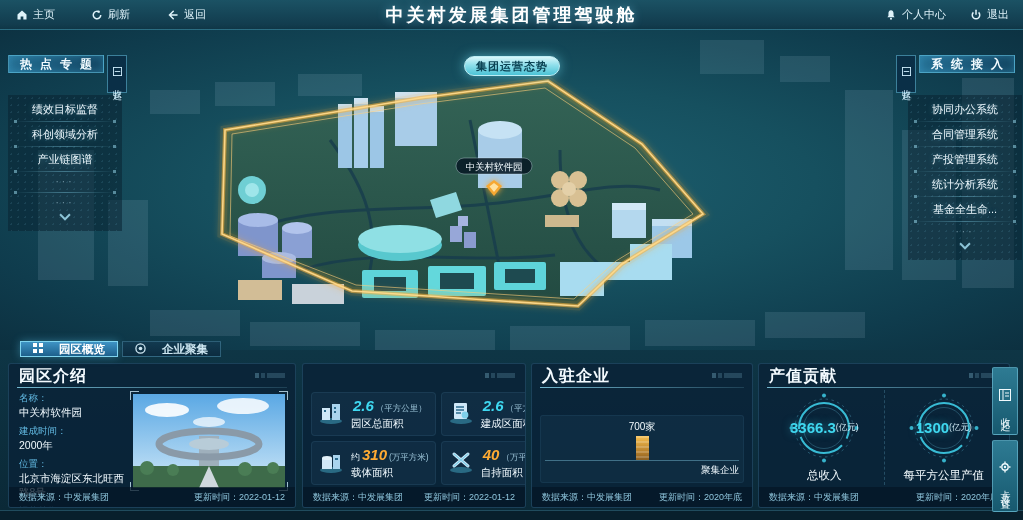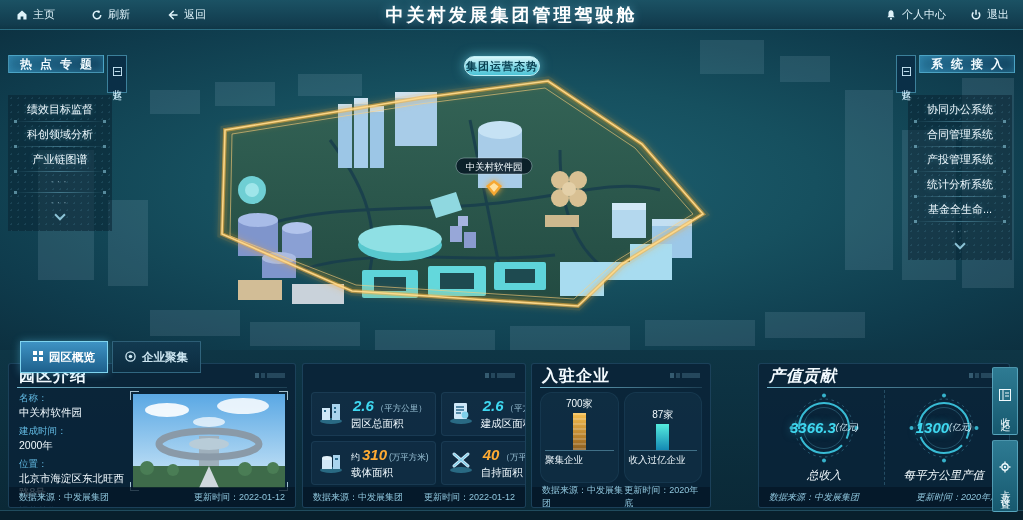--- a/index.html
+++ b/index.html
@@ -16,54 +16,54 @@
   .nav-item { display:flex; align-items:center; gap:5px; font-size:11px; color:#dff3fa; cursor:pointer; }
   .nav-item svg { display:block; }
   .app-title { position:absolute; left:0; right:0; text-align:center; font-size:18px; font-weight:bold;
     letter-spacing:3px; color:#ffffff; text-shadow:0 0 10px rgba(130,225,255,.45); pointer-events:none; }
   .topbar-right { margin-left:auto; display:flex; gap:24px; padding-right:14px; z-index:2; }
 
   
   .map-wrap { position:absolute; top:30px; left:0; width:1023px; height:320px;
     background:radial-gradient(ellipse at 50% 48%, #1d6070 0%, #16505f 42%, #0f3c4d 78%, #0c3040 100%); }
   .map-wrap svg { position:absolute; inset:0; }
-  .situation-btn { position:absolute; left:464px; top:26px; width:76px; height:20px; border-radius:10px;
+  .situation-btn { position:absolute; left:464px; top:26px; width:96px; height:20px; border-radius:10px;
     background:linear-gradient(180deg,#d8f6fa 0%,#8fdfeb 45%,#4cc3d6 100%);
     border:1px solid #bdeef5; box-shadow:0 0 12px rgba(120,230,250,.55);
     display:flex; align-items:center; justify-content:center;
     font-size:11px; font-weight:bold; color:#0b4354; letter-spacing:1px; cursor:pointer; z-index:5; }
 
   
   .fpanel { position:absolute; z-index:20; width:122px; }
   .fpanel.left { left:8px; top:55px; }
   .fpanel.right { right:5px; top:55px; }
   .fp-top { display:flex; align-items:flex-start; gap:3px; }
   .fp-head { width:96px; height:18px; display:flex; align-items:center; justify-content:center;
     background:linear-gradient(90deg,rgba(40,120,160,.85),rgba(18,70,100,.9));
     border:1px solid rgba(110,210,240,.55); box-shadow:0 0 8px rgba(80,190,230,.35) inset;
     font-size:12px; font-weight:bold; color:#f2fbff; letter-spacing:8px; padding-left:8px; }
   .fp-chip { width:20px; height:38px; background:rgba(10,45,70,.9); border:1px solid rgba(110,210,240,.5);
     display:flex; flex-direction:column; align-items:center; justify-content:center; gap:2px; cursor:pointer; }
   .chip-tx { writing-mode:vertical-rl; font-size:9px; color:#cfeefc; letter-spacing:2px; }
-  .fp-body { width:104px; margin-top:2px; padding:2px 0 4px; background:rgba(9,34,50,.55);
+  .fp-body { width:114px; margin-top:2px; padding:2px 0 4px; background:rgba(9,34,50,.55);
     background-image:radial-gradient(rgba(120,200,230,.12) 1px, transparent 1px); background-size:7px 7px; }
   .fpanel.right .fp-top { flex-direction:row-reverse; justify-content:flex-end; }
   .fpanel.right .fp-body { margin-left:12px; }
   .fp-item { height:24px; line-height:24px; text-align:center; font-size:11px; color:#eef8fd;
     text-shadow:0 0 6px rgba(120,220,255,.35); cursor:pointer; white-space:nowrap; }
   .fp-sep { height:1px; margin:0 6px; background:linear-gradient(90deg,transparent,rgba(130,210,235,.4),transparent); position:relative; }
   .fp-sep::before,.fp-sep::after { content:""; position:absolute; top:-1px; width:3px; height:3px; background:rgba(160,225,245,.5); }
   .fp-sep::before { left:0; } .fp-sep::after { right:0; }
   .fp-more { height:20px; line-height:20px; text-align:center; font-size:10px; letter-spacing:3px; color:rgba(200,235,250,.5); }
   .fp-chevron { height:14px; display:flex; justify-content:center; cursor:pointer; }
   .fp-chevron i { width:8px; height:8px; border-right:2px solid rgba(170,230,250,.8); border-bottom:2px solid rgba(170,230,250,.8); transform:rotate(45deg); margin-top:-2px; }
 
   
   .tabs { position:absolute; left:20px; top:341px; display:flex; gap:4px; z-index:25; }
-  .tab { height:32px; padding:0 12px; display:flex; align-items:center; gap:6px; font-size:11.5px; font-weight:bold;
+  .tab { height:16px; padding:0 12px; display:flex; align-items:center; gap:16px; font-size:11.5px; font-weight:bold;
     color:#cfe8f3; background:linear-gradient(180deg,#123a50,#0c2c40); border:1px solid rgba(110,190,220,.35);
     cursor:pointer; }
   .tab.active { color:#ffffff; background:linear-gradient(180deg,#3e93c4,#1d608c);
     border-color:#7fd4ef; box-shadow:0 0 8px rgba(90,200,240,.4); }
 
   
   .panel { position:absolute; top:363px; height:145px; background:rgba(10,36,56,.92);
     border:1px solid rgba(90,170,210,.22); border-radius:3px; z-index:22; overflow:hidden; }
   .p-head { position:relative; height:24px; display:flex; align-items:center; padding:0 10px;
     font-size:16px; font-weight:bold; color:#f4fbff; letter-spacing:1px; }
@@ -97,34 +97,34 @@
     display:flex; align-items:center; gap:7px; padding:4px 6px; }
   .s-ic { flex:0 0 26px; }
   .s-line { display:flex; align-items:baseline; gap:2px; white-space:nowrap; }
   .s-prefix { font-size:9px; color:#e8f5fb; }
   .s-val { font-size:15px; font-weight:bold; font-style:italic; }
   .val-cyan { color:#3fd8f0; } .val-orange { color:#ffab33; }
   .s-unit { font-size:8.5px; color:#9cc4d8; }
   .s-label { font-size:10.5px; color:#f0f9fe; margin-top:2px; }
 
   
-  .panel.ent { left:531px; width:180px; }
+  .panel.ent { left:531px; width:222px; }
   .bars { position:absolute; top:28px; left:8px; right:8px; bottom:24px; display:flex; gap:5px; }
-  .bar-card { flex:1; background:rgba(120,190,230,.05); border:1px solid rgba(120,190,230,.08); border-radius:12px;
-    display:flex; flex-direction:column; align-items:center; padding:4px 4px 15px; }
+  .bar-card { flex:1; background:rgba(120,190,230,.05); border:1px solid rgba(120,190,230,.08); border-radius:3px;
+    display:flex; flex-direction:column; align-items:center; padding:4px 4px 5px;margin-top:23px; }
   .b-val { margin-top:auto; font-size:10px; color:#f2fafd; margin-bottom:2px; }
   .b-bar { width:13px; }
   .bar-0 { height:56px; background:repeating-linear-gradient(180deg,rgba(255,255,255,.18) 0 2px,transparent 2px 5px),linear-gradient(180deg,#f8c050,#b27c2a 70%,#8a5f22); }
   .bar-1 { height:20px; background:linear-gradient(180deg,#5fc0ee,#1b6ea6); }
   .bar-2 { height:26px; background:linear-gradient(180deg,#55ecde,#1489b4); }
-  .b-label { width:100%; text-align:left; border-top:1px solid rgba(140,215,240,.4);
+  .b-label { width:100%; text-align:right; border-top:1px solid rgba(140,215,240,.4);
     font-size:9.5px; color:#f0f9fe; padding-top:3px; margin-top:0; white-space:nowrap; }
 
   
-  .panel.output { left:758px; width:252px;font-style:italic; }
+  .panel.output { left:758px; width:252px; }
   .gauges { position:absolute; top:26px; left:6px; right:6px; bottom:22px; display:flex; }
   .gauge-box { flex:1; display:flex; flex-direction:column; align-items:center; justify-content:center; }
   .gauge-box + .gauge-box { border-left:1px dashed rgba(120,200,230,.25); }
   .g-ring { position:relative; width:70px; height:70px; }
   .g-center { position:absolute; inset:0; display:flex; flex-direction:row; align-items:center; justify-content:center; }
   .g-val { font-size:15px; font-weight:bold; color:#3fd8f0; text-shadow:0 0 8px rgba(70,220,250,.5); }
   .g-unit { font-size:8.5px; color:#cfe8f3; margin-top:1px; }
   .g-label { font-size:11.5px; color:#f2fafd; margin-top:5px; }
 
   
@@ -519,25 +519,20 @@
 
   <div class="panel ent">
     <div class="p-head">入驻企业</div>
     <div class="p-deco"></div>
     <div class="bars">
       <div class="bar-card">
         <div class="b-val">700家</div>
         <div class="b-bar bar-0"></div>
         <div class="b-label">聚集企业</div>
       </div>
-      <div class="bar-card">
-        <div class="b-val">87家</div>
-        <div class="b-bar bar-2"></div>
-        <div class="b-label">收入过亿企业</div>
-      </div>
     </div>
     <div class="p-foot">
       <span>数据来源：中发展集团</span>
       <span>更新时间：2020年底</span>
     </div>
   </div>
 
   <div class="panel output">
     <div class="p-head">产值贡献</div>
     <div class="p-deco"></div>

